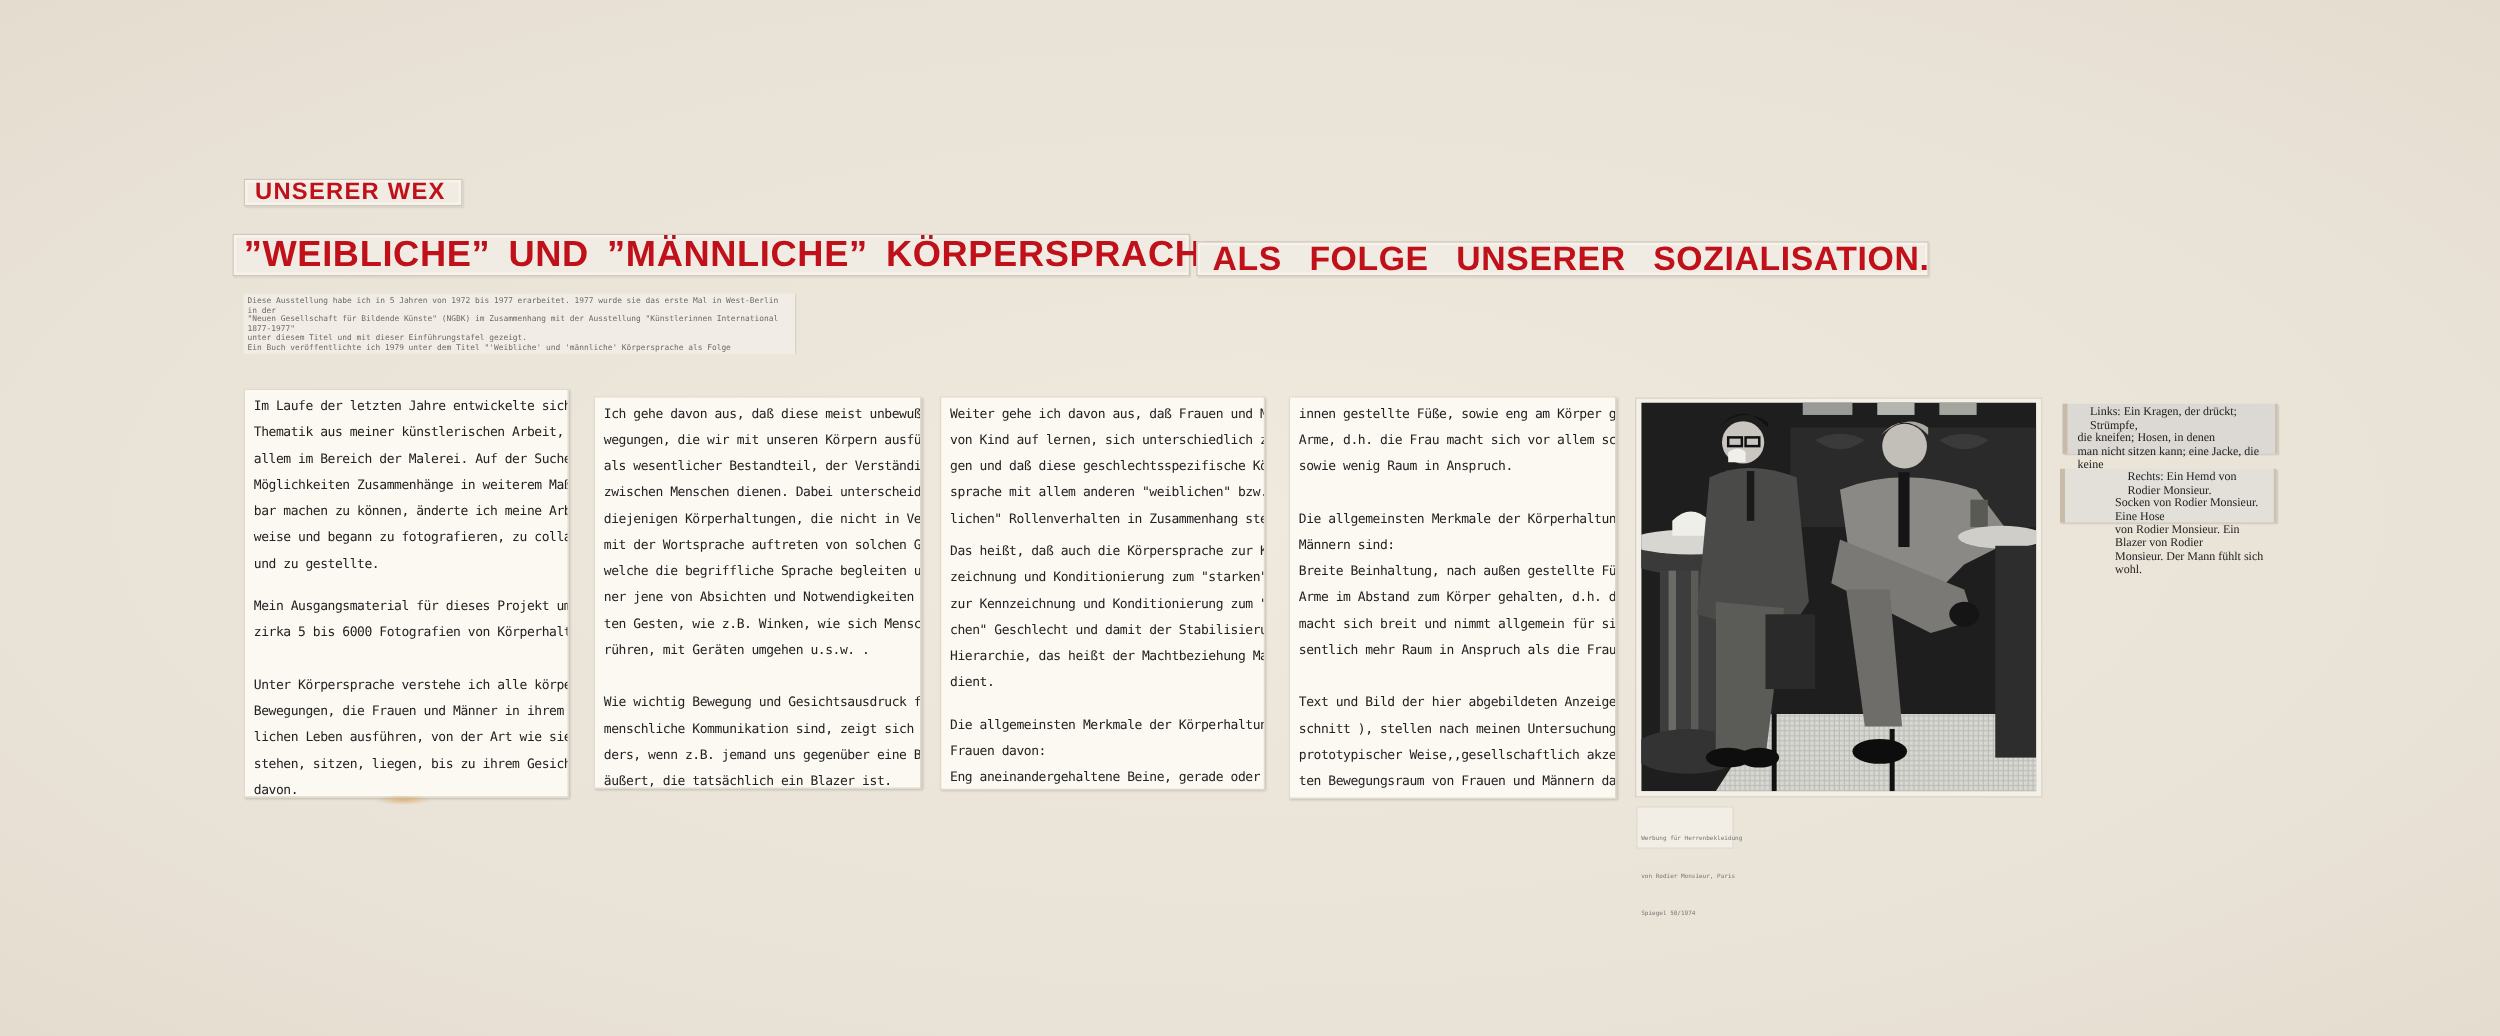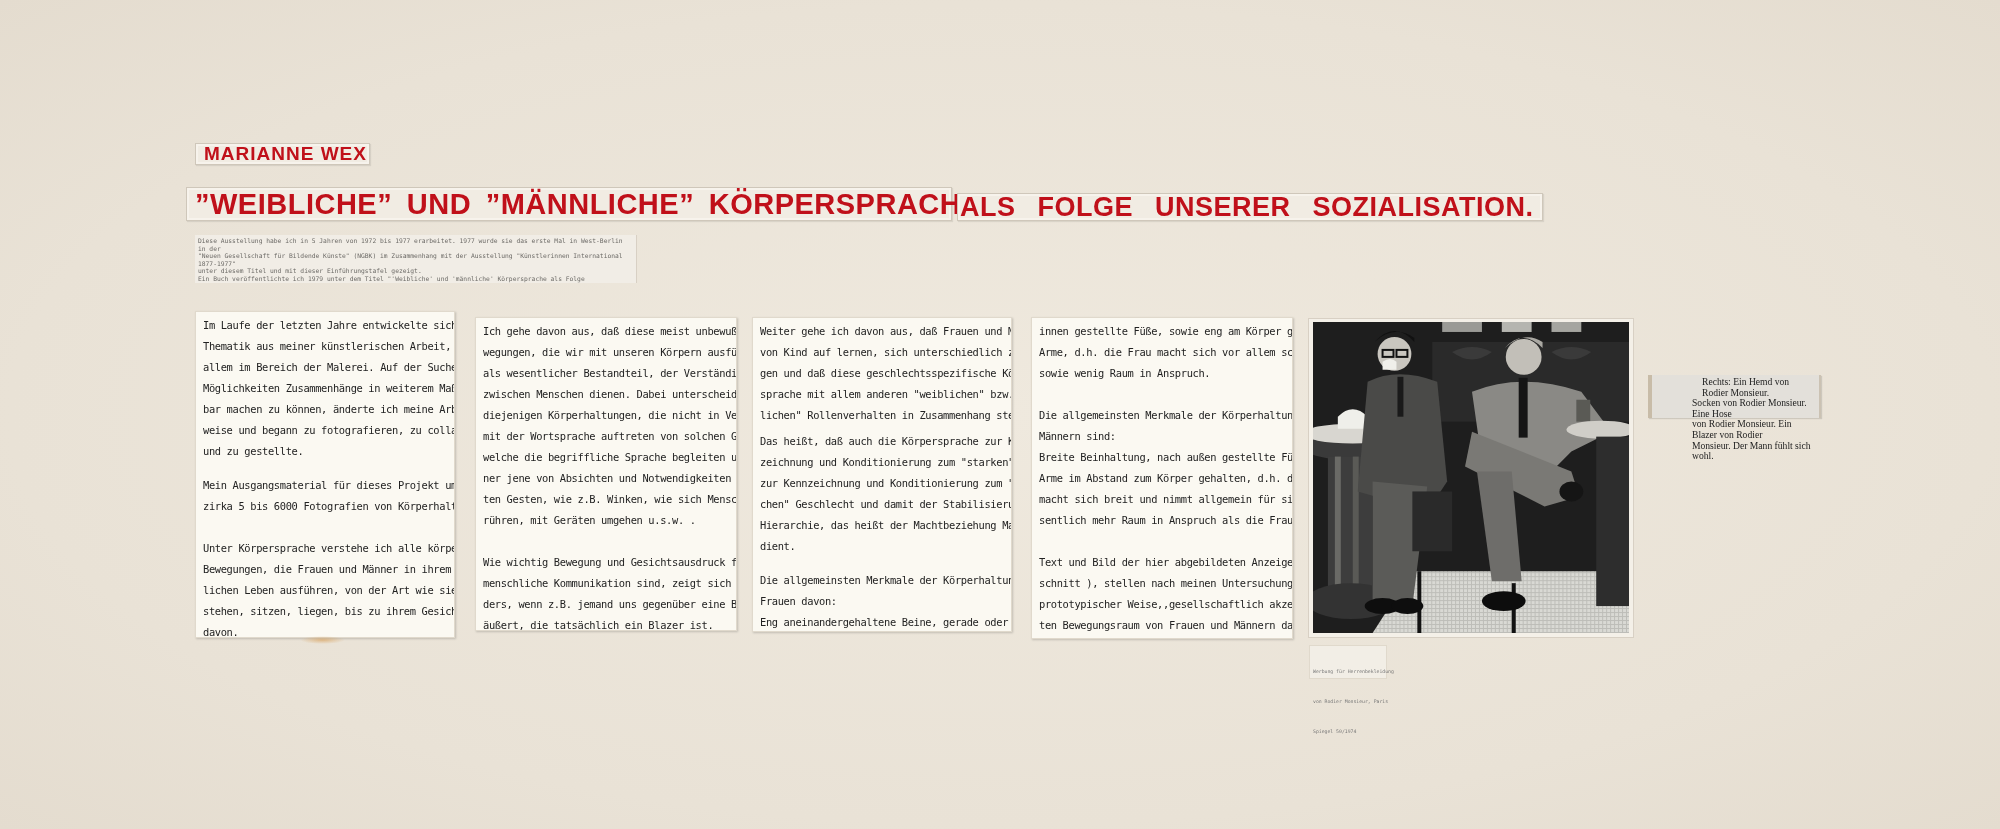--- a/index.html
+++ b/index.html
@@ -28,21 +28,21 @@
     left:195px; top:143px; width:175px; height:22px;
     font-size:19px; letter-spacing:1px; padding-left:8px; box-sizing:border-box;
   }
   .title-a {
     left:186px; top:187px; width:766px; height:34px;
     font-size:29px; letter-spacing:0.5px; padding-left:8px; box-sizing:border-box;
     word-spacing:6px;
   }
   .title-b {
     left:957px; top:193px; width:586px; height:28px;
-    font-size:27px; letter-spacing:0.5px; padding-left:2px; box-sizing:border-box;
+    font-size:27px; letter-spacing:0.5px; padding-left:12px; box-sizing:border-box;
     word-spacing:14px;
   }
   .intro {
     position:absolute; left:195px; top:235px; width:442px; height:48px;
     background:#f1ede6;
     border-right:1px solid #d8d0c4;
     font-family:"DejaVu Sans Mono", monospace;
     font-size:6.3px; line-height:7.6px; color:#6c6a66;
     padding:2px 3px; box-sizing:border-box; overflow:hidden;
   }
@@ -94,21 +94,21 @@
     position:absolute; left:300px; top:636px; width:45px; height:8px;
     background:radial-gradient(ellipse at center, rgba(214,150,70,0.55) 0%, rgba(214,150,70,0) 70%);
   }
 </style>
 </head>
 <body>
 
 <div class="board">
 
   <div class="label-strip artist">
-    <span>MARIANNE WEX</span>
+    <span>UNSERER WEX</span>
   </div>
 
   <div class="label-strip title-a">
     <span>”WEIBLICHE” UND ”MÄNNLICHE” KÖRPERSPRACHE</span>
   </div>
   <div class="label-strip title-b">
     <span>ALS FOLGE UNSERER SOZIALISATION.</span>
   </div>
 
   <div class="intro">
@@ -252,20 +252,26 @@
       <rect x="285" y="115" width="33" height="170" fill="#2d2d2d"></rect>
     </svg>
   </div>
 
   <div class="caption">
     <div>Werbung für Herrenbekleidung</div>
     <div>von Rodier Monsieur, Paris</div>
     <div>Spiegel 50/1974</div>
   </div>
 
+  <div class="note note-left">
+    <div class="head">Links: Ein Kragen, der drückt; Strümpfe,</div>
+    <div>die  kneifen; Hosen, in denen</div>
+    <div>man nicht sitzen kann; eine Jacke, die  keine</div>
+    <div>Bewegungsfreiheit lässt.</div>
+  </div>
 
   <div class="note note-right">
     <div class="head">Rechts: Ein Hemd von Rodier Monsieur.</div>
     <div>Socken von Rodier Monsieur. Eine Hose</div>
     <div>von Rodier Monsieur. Ein Blazer von Rodier</div>
     <div>Monsieur. Der Mann fühlt sich wohl.</div>
   </div>
 
 </div>
 

